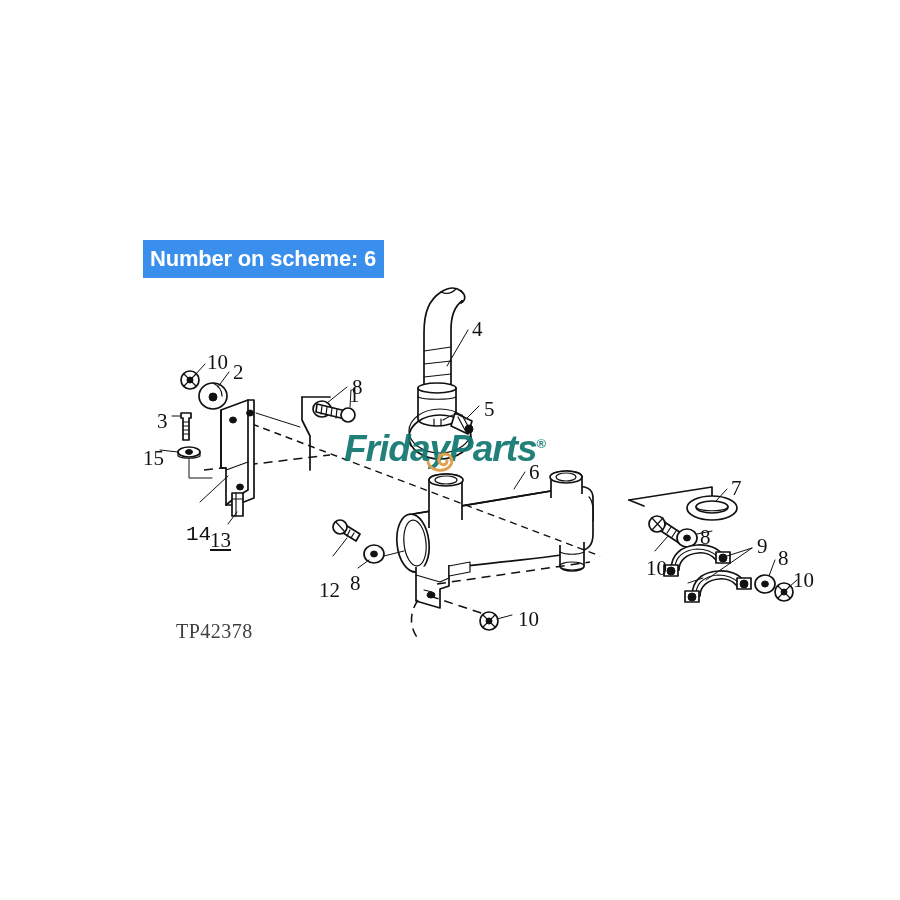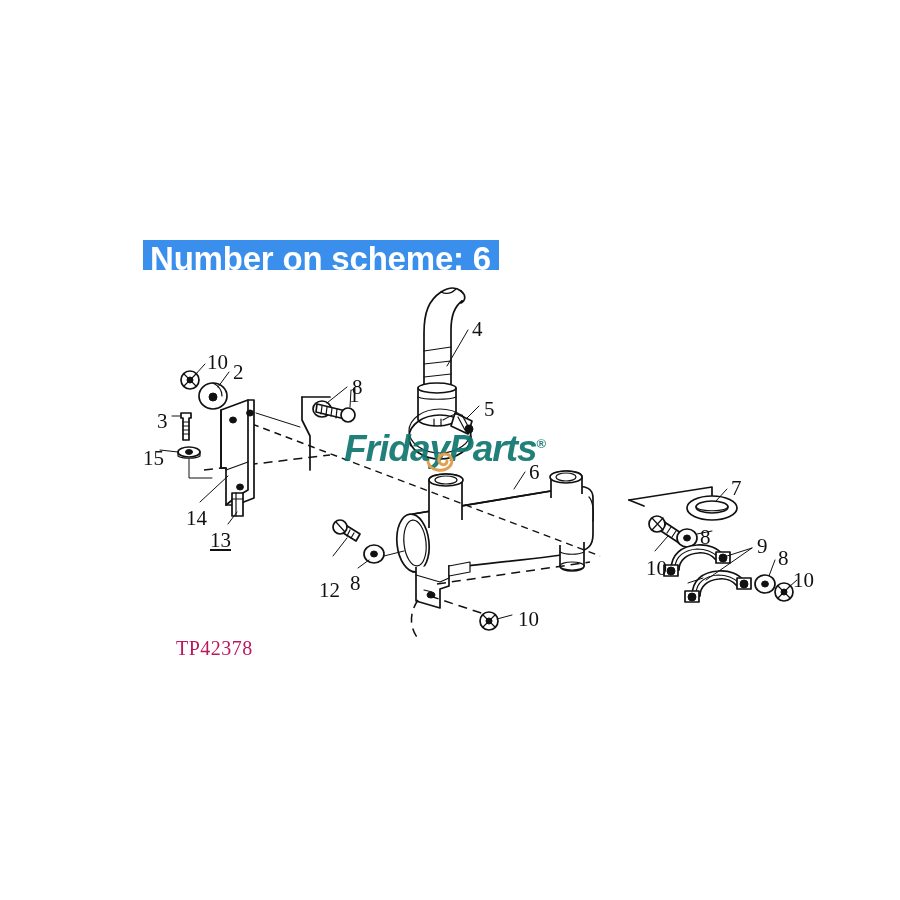--- a/index.html
+++ b/index.html
@@ -15,41 +15,41 @@
     background: #ffffff;
     overflow: hidden;
     font-family: "Liberation Serif", "DejaVu Serif", serif;
   }
 
   
   #scheme-banner {
     position: absolute;
     left: 143px;
     top: 240px;
-    height: 30px;
+    height: 38px;
     padding: 0 8px 0 7px;
     background: #3b8fec;
     color: #ffffff;
     font-family: "Liberation Sans", "DejaVu Sans", sans-serif;
     font-weight: bold;
-    font-size: 33px;
+    font-size: 22px;
     line-height: 38px;
     letter-spacing: -0.2px;
     white-space: nowrap;
   }
 
   
   #part-number {
     position: absolute;
     left: 176px;
-    top: 637px;
+    top: 620px;
     font-family: "Liberation Serif", "DejaVu Serif", serif;
     font-size: 20px;
     letter-spacing: 0.5px;
-    color: #be185d;
+    color: #404040;
   }
 
   
   #watermark {
     position: absolute;
     left: 344px;
     top: 428px;
     font-family: "Liberation Sans", "DejaVu Sans", sans-serif;
     font-style: italic;
     font-weight: bold;
@@ -355,17 +355,17 @@
       <div class="callout" style="left: 350px; top: 573px;">8</div>
       <div class="callout" style="left: 700px; top: 527px;">8</div>
       <div class="callout" style="left: 778px; top: 548px;">8</div>
       <div class="callout" style="left: 757px; top: 536px;">9</div>
       <div class="callout" style="left: 207px; top: 352px;">10</div>
       <div class="callout" style="left: 518px; top: 609px;">10</div>
       <div class="callout" style="left: 793px; top: 570px;">10</div>
       <div class="callout" style="left: 646px; top: 558px;">10</div>
       <div class="callout" style="left: 319px; top: 562px; margin-top: 18px;">12</div>
       <div class="callout" style="left: 210px; top: 530px; text-decoration: underline;">13</div>
-      <div class="callout" style="left: 186px; top: 508px;">14</div>
+      <div class="callout" style="left: 186px; top: 524px; font-family: Liberation Mono, monospace;">14</div>
       <div class="callout" style="left: 143px; top: 448px;">15</div>
     </div>
 
 </div>
 
 </body></html>

